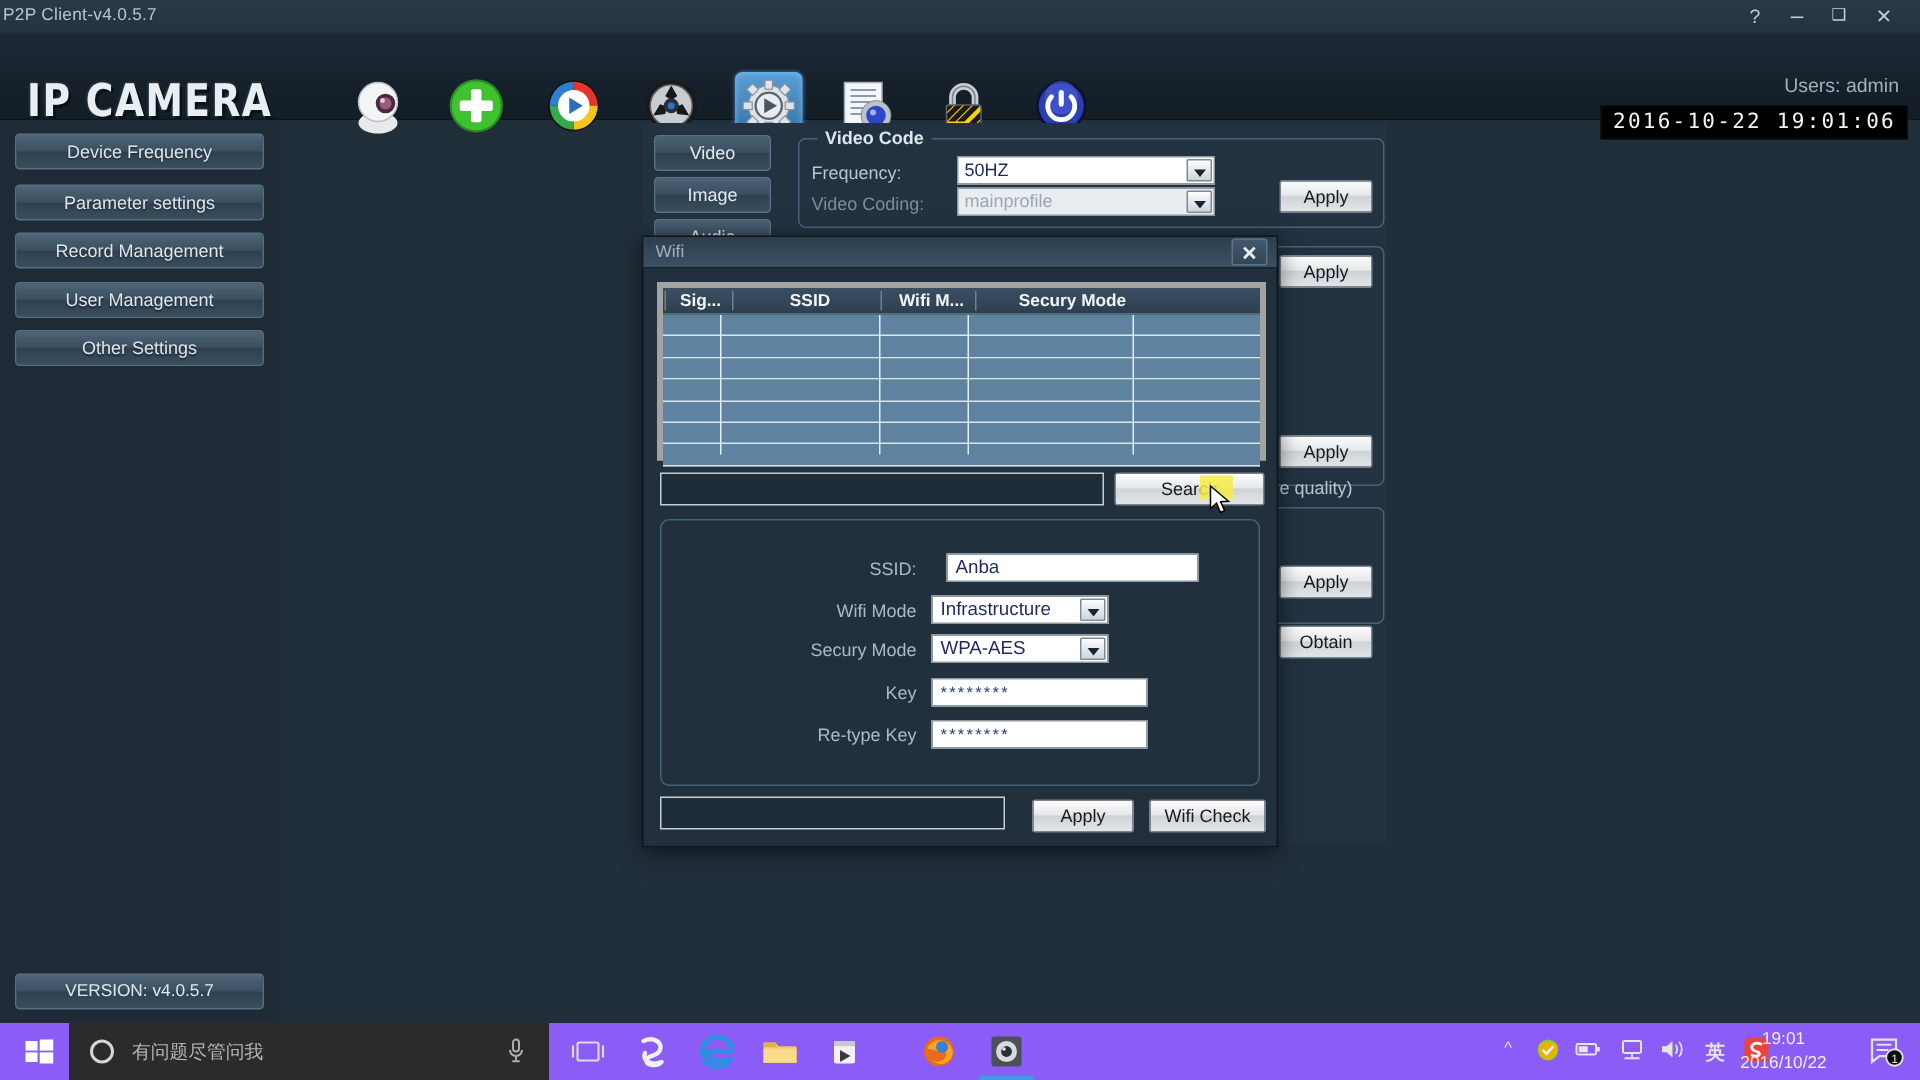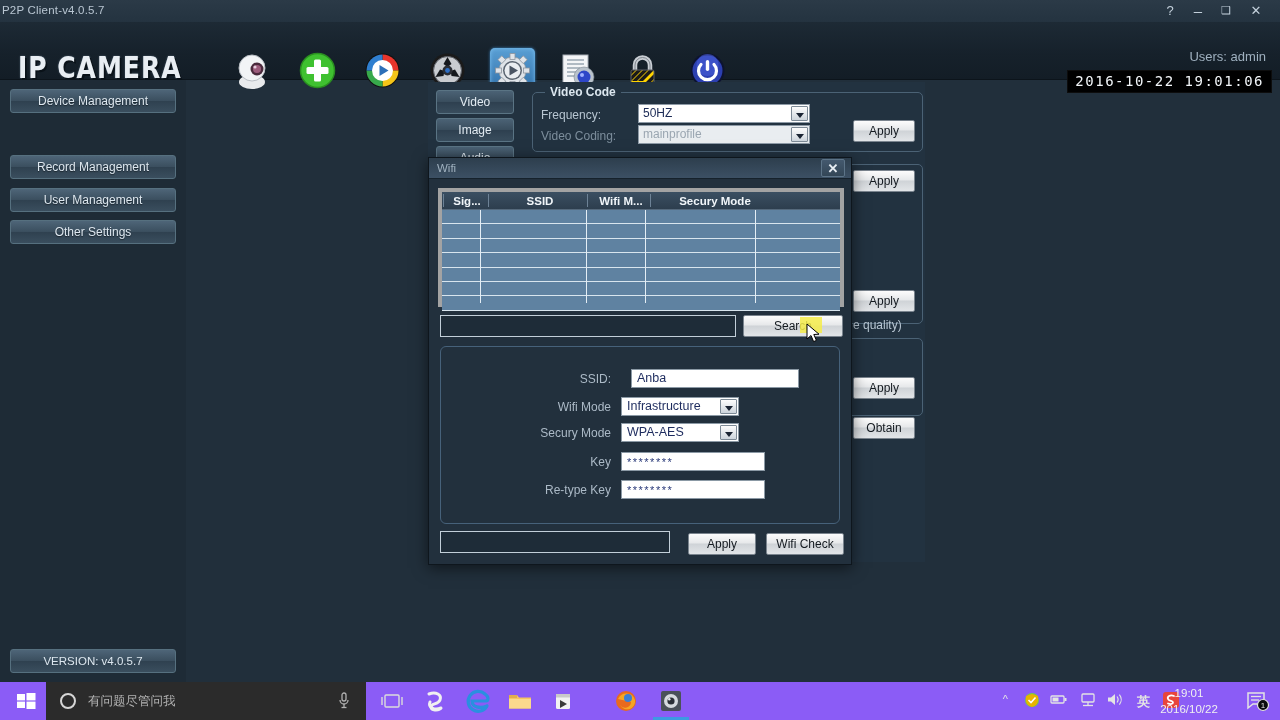--- a/index.html
+++ b/index.html
@@ -359,21 +359,22 @@
           <path d="M13 13.5 a9 9 0 1 0 13 0" fill="none" stroke="#fff" stroke-width="3.2" stroke-linecap="round"></path>
         </svg>
       </div>
     </div>
 
     <div id="userinfo">Users: admin</div>
     <div id="clock">2016-10-22 19:01:06</div>
   </div>
 
   <div id="leftnav">
-    <div class="navbtn" style="top:9px">Device Management</div>
+    <div class="navbtn" style="top:9px">Device Frequency</div>
+    <div class="navbtn" style="top:43px">Parameter settings</div>
     <div class="navbtn" style="top:75px">Record Management</div>
     <div class="navbtn" style="top:108px">User Management</div>
     <div class="navbtn" style="top:140px">Other Settings</div>
     <div id="version-btn">VERSION: v4.0.5.7</div>
   </div>
 
 
   <div id="mainpanel">
     <div class="vtab" style="top:8px">Video</div>
     <div class="vtab" style="top:36px">Image</div>

